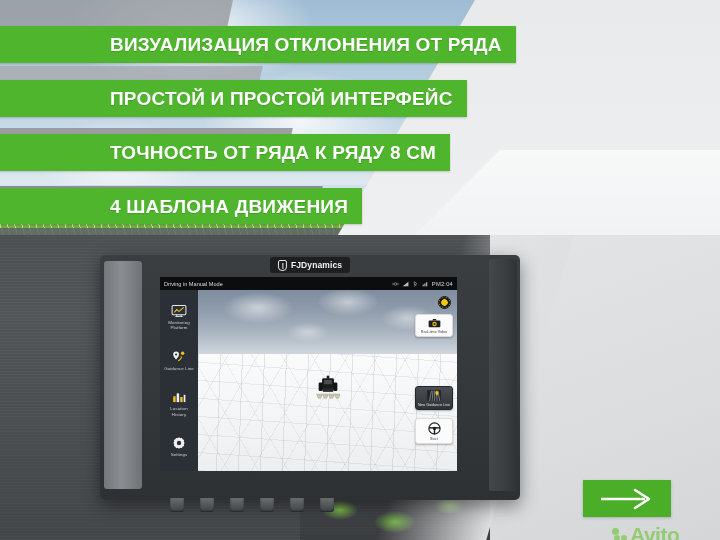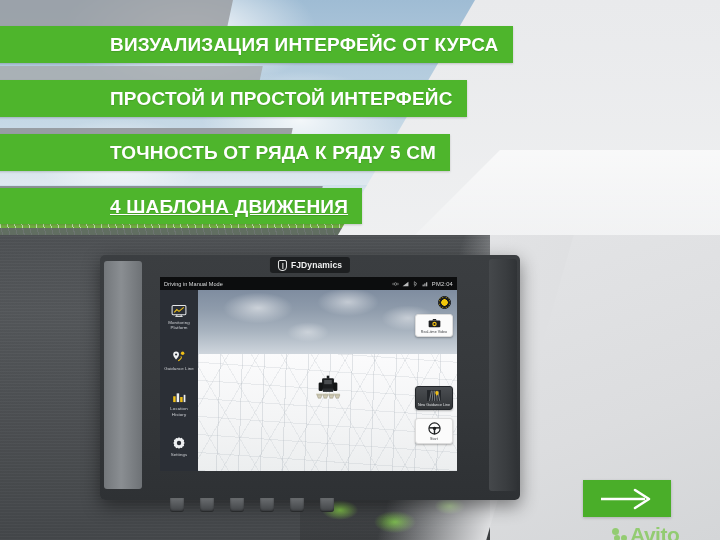--- a/index.html
+++ b/index.html
@@ -109,21 +109,21 @@
     padding:0 14px;
     white-space:nowrap;
     text-shadow:0 1px 1px rgba(0,0,0,.12);
     box-shadow:0 1px 2px rgba(0,0,0,.18);
   }
   .b1 { left:-8px; top:26px;  height:37px; }
   .b2 { left:-8px; top:80px;  height:37px; }
   .b3 { left:-8px; top:134px; height:37px; }
   .b4 { left:-8px; top:188px; height:36px; }
   .banner span { padding-left:104px; }
-  .b4 span { padding-left:104px;text-decoration:underline; }
+  .b4 span { padding-left:104px; }
 
   
   #device {
     position:absolute; left:100px; top:255px; width:420px; height:245px;
   }
   .dev-body {
     position:absolute; inset:0;
     background:linear-gradient(180deg,#3b3e41 0%, #36393c 50%, #2e3134 100%);
     border-radius:5px;
     box-shadow:0 6px 18px rgba(0,0,0,.45);
@@ -267,27 +267,27 @@
   <div class="stripe s4"></div>
   <div class="stripe s5"></div>
   <div class="bg-wedge"></div>
   <div class="bg-wedge2"></div>
   <div class="bg-ground"></div>
   <div class="bg-greens"></div>
   <div class="bg-rightpanel"></div>
 </div>
 
 <div class="banner b1">
-  <span>ВИЗУАЛИЗАЦИЯ ИНТЕРФЕЙС ОТ КУРСА</span>
+  <span>ВИЗУАЛИЗАЦИЯ ОТКЛОНЕНИЯ ОТ РЯДА</span>
 </div>
 <div class="banner b2">
   <span>ПРОСТОЙ И ПРОСТОЙ ИНТЕРФЕЙС</span>
 </div>
 <div class="banner b3">
-  <span>ТОЧНОСТЬ ОТ РЯДА К РЯДУ 5 СМ</span>
+  <span>ТОЧНОСТЬ ОТ РЯДА К РЯДУ 8 СМ</span>
 </div>
 <div class="banner b4">
   <span>4 ШАБЛОНА ДВИЖЕНИЯ</span>
 </div>
 
 <div id="device">
   <div class="dev-body"></div>
   <div class="dev-sidebar-left"></div>
   <div class="dev-sidebar-right"></div>
 

